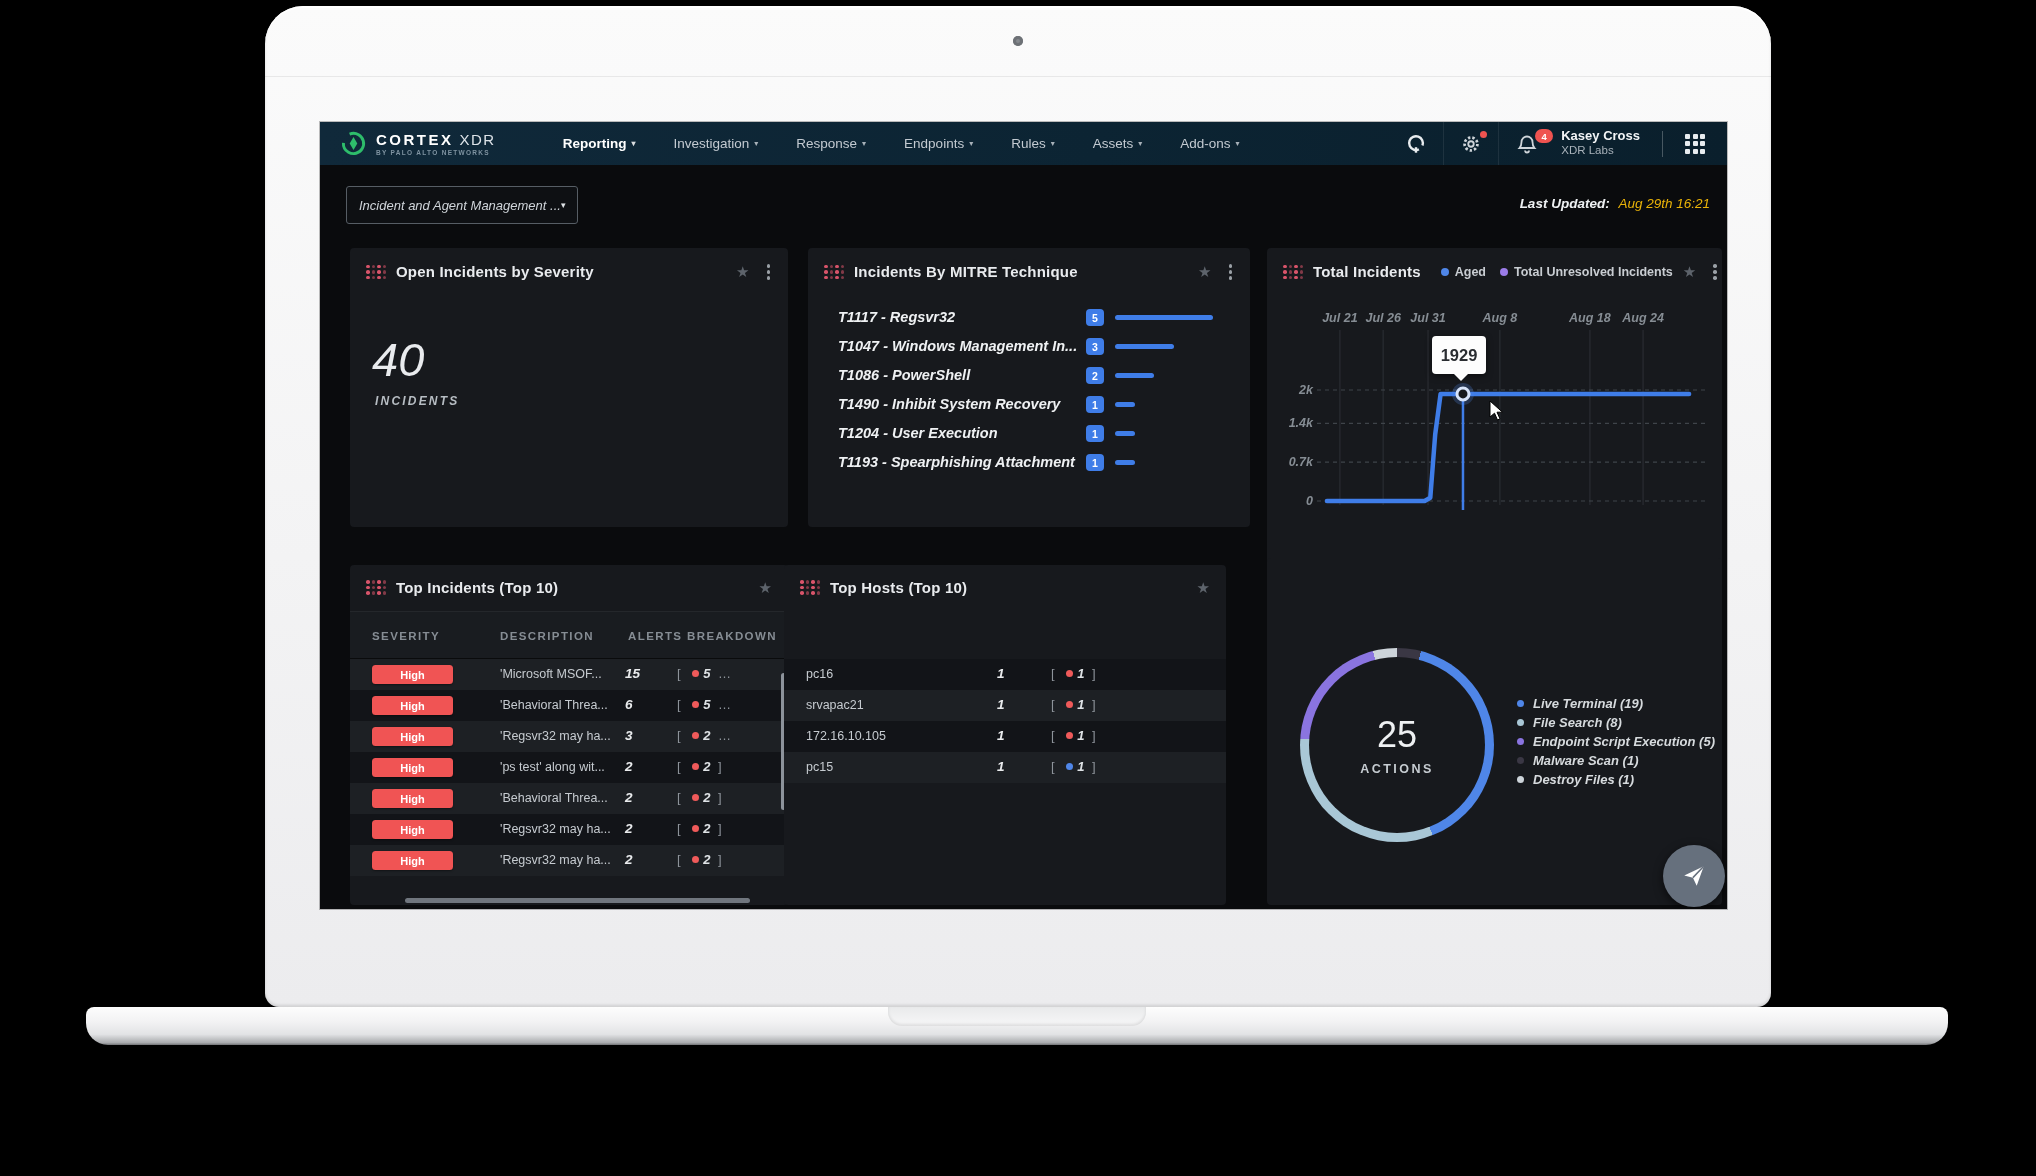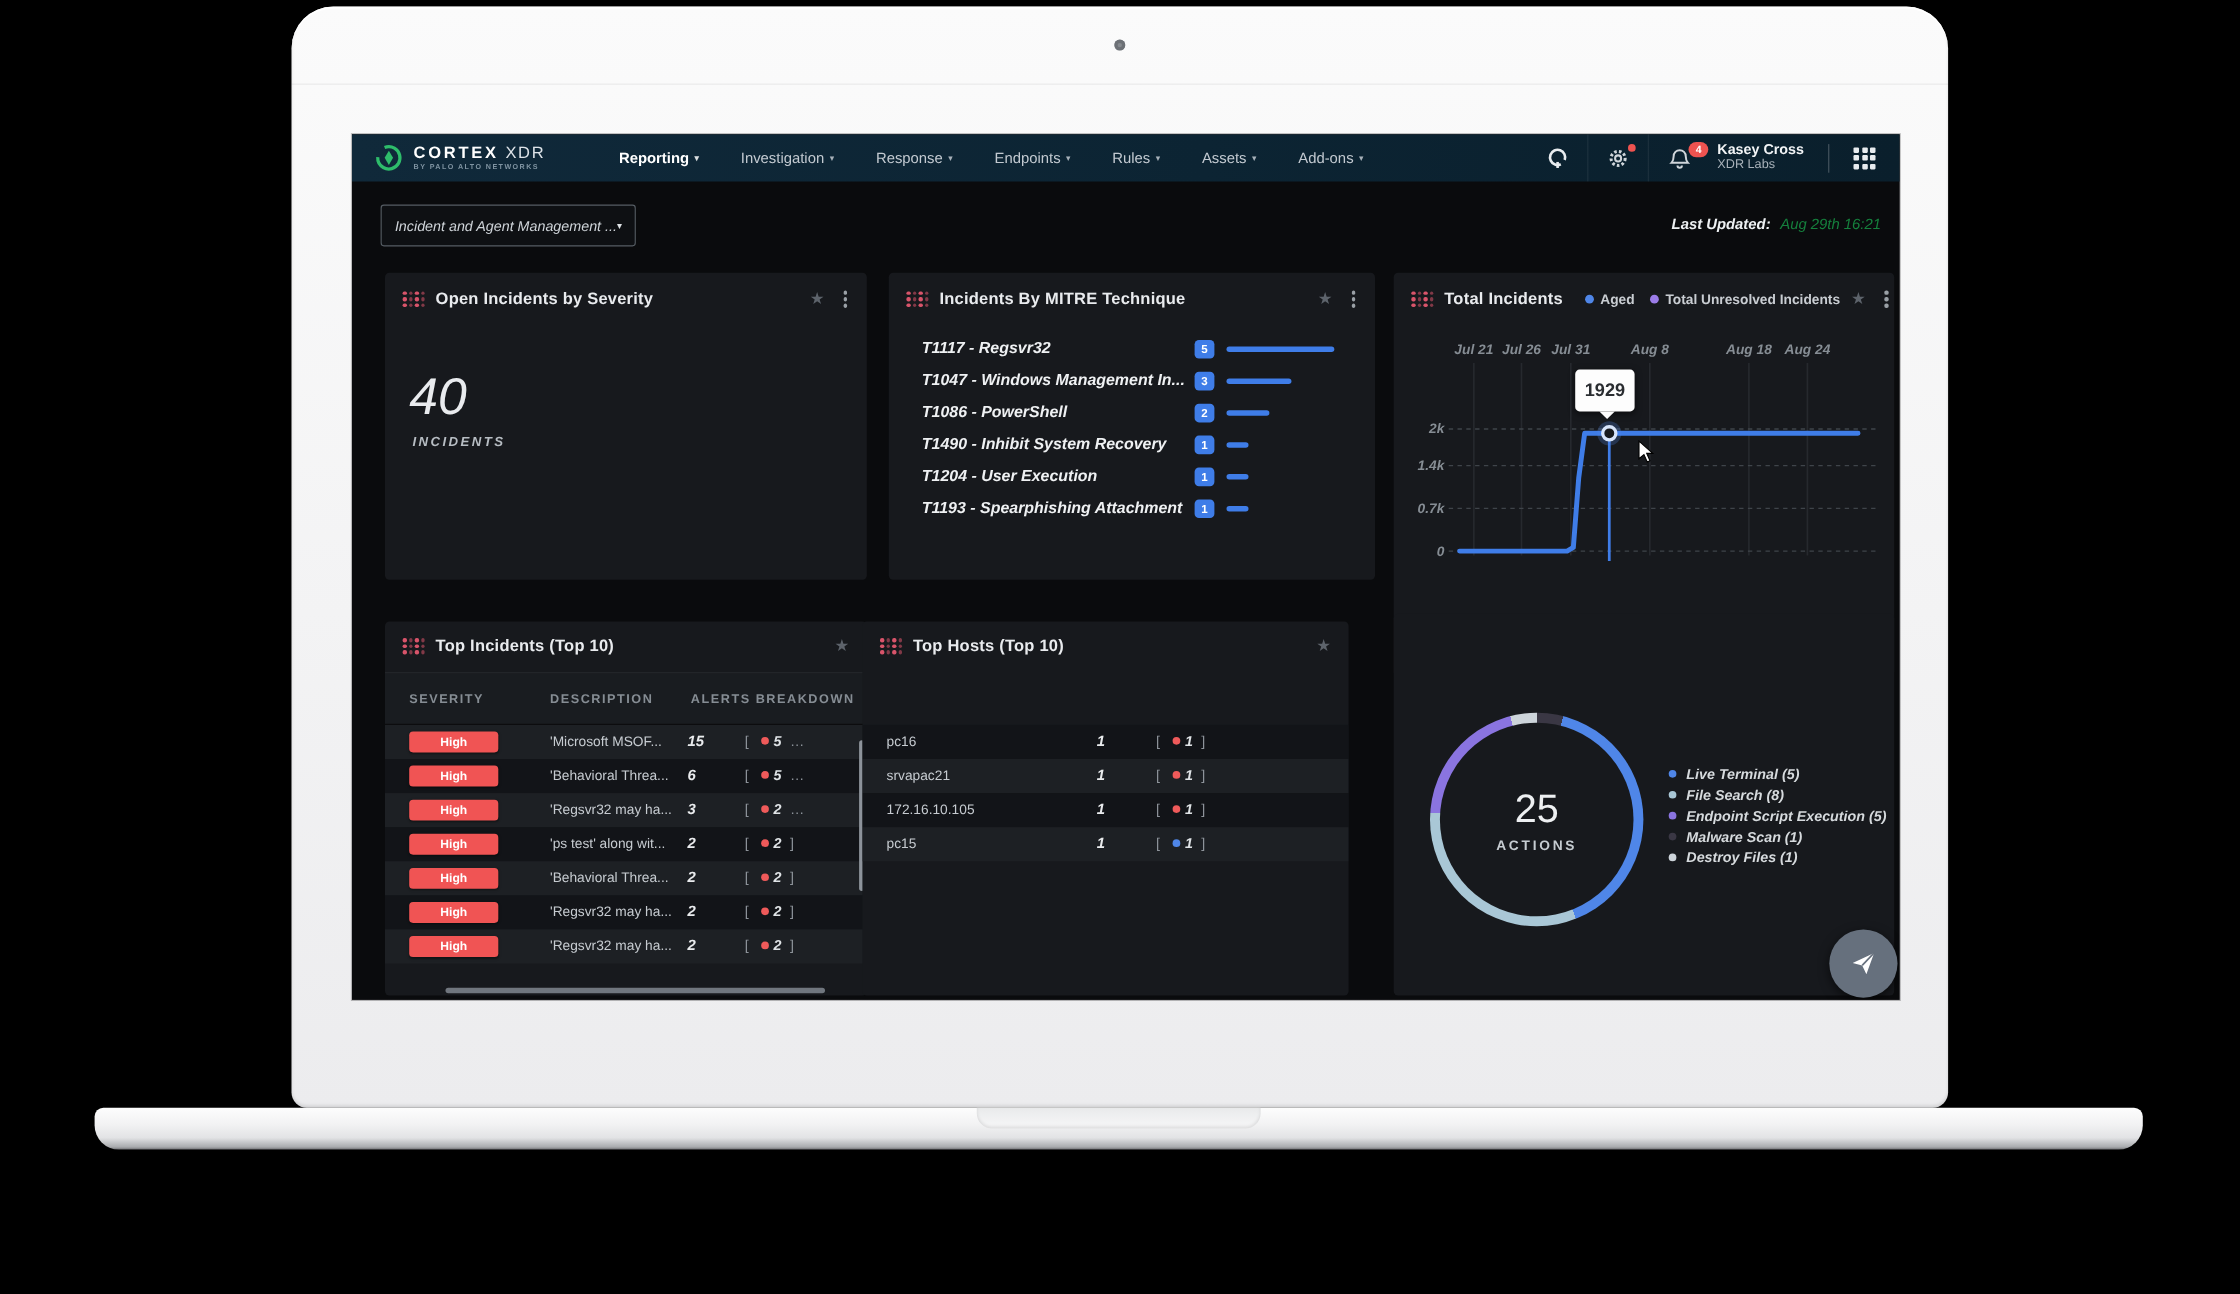--- a/index.html
+++ b/index.html
@@ -50,21 +50,21 @@
   .grid-icon { display:grid; grid-template-columns:repeat(3,5px); grid-gap:2.5px; margin-right:2px; }
   .grid-icon i { width:5px; height:5px; background:#e8ecef; border-radius:1px; }
 
   
   .dash-select { position:absolute; left:26px; top:64px; width:232px; height:38px; border:1px solid #565d64;
     border-radius:3px; background:#0e1013; display:flex; align-items:center; padding:0 12px; }
   .dash-select .sel-label { font-size:13px; font-style:italic; color:#cfd4d9; white-space:nowrap; }
   .dash-select .caret { margin-left:auto; font-size:9px; color:#dfe3e6; }
   .last-updated { position:absolute; right:17px; top:74px; font-size:13.5px; font-style:italic; }
   .last-updated .lu-label { font-weight:bold; color:#eef1f3; }
-  .last-updated .lu-value { color:#15803d; margin-left:5px; }
+  .last-updated .lu-value { color:#eab308; margin-left:5px; }
 
   
   .widget { position:absolute; background:#17191d; border-radius:4px; overflow:hidden; }
   #w-open-incidents { left:30px;  top:126px; width:438px; height:279px; }
   #w-mitre          { left:488px; top:126px; width:442px; height:279px; }
   #w-total          { left:947px; top:126px; width:455px; height:367px; }
   #w-top-incidents  { left:30px;  top:443px; width:438px; height:340px; }
   #w-top-hosts      { left:464px; top:443px; width:442px; height:340px; }
   #w-response       { left:947px; top:436px; width:455px; height:347px; }
 
@@ -525,21 +525,21 @@
   <div class="widget" id="w-response">
     <div class="donut" id="donut-ring" style="background: conic-gradient(rgb(58, 55, 68) 0deg, rgb(58, 55, 68) 14.4deg, rgb(79, 134, 232) 14.4deg, rgb(79, 134, 232) 158.4deg, rgb(169, 199, 214) 158.4deg, rgb(169, 199, 214) 273.6deg, rgb(138, 116, 224) 273.6deg, rgb(138, 116, 224) 345.6deg, rgb(205, 212, 218) 345.6deg, rgb(205, 212, 218) 360deg);">
       <div class="donut-hole">
         <div class="donut-value">25</div>
         <div class="donut-label">ACTIONS</div>
       </div>
     </div>
     <div class="donut-legend" id="donut-legend">
         <div class="dl-item">
           <span class="dl-dot" style="background: rgb(79, 134, 232);"></span>
-          <span class="dl-label">Live Terminal (5)</span>
+          <span class="dl-label">Live Terminal (19)</span>
         </div>
         <div class="dl-item">
           <span class="dl-dot" style="background: rgb(169, 199, 214);"></span>
           <span class="dl-label">File Search (8)</span>
         </div>
         <div class="dl-item">
           <span class="dl-dot" style="background: rgb(138, 116, 224);"></span>
           <span class="dl-label">Endpoint Script Execution (5)</span>
         </div>
         <div class="dl-item">

